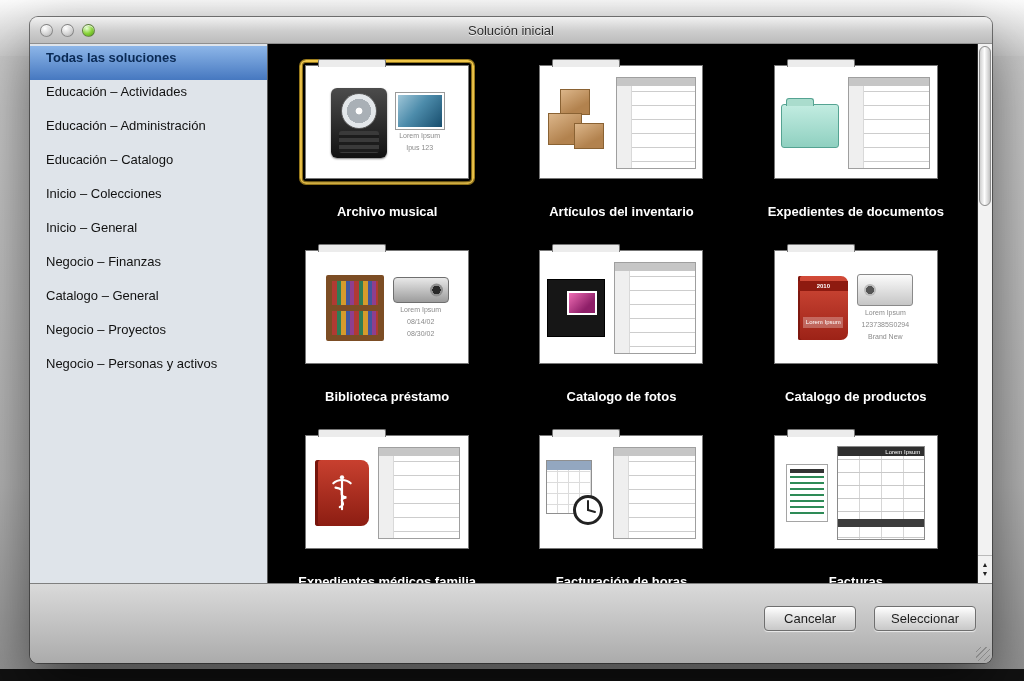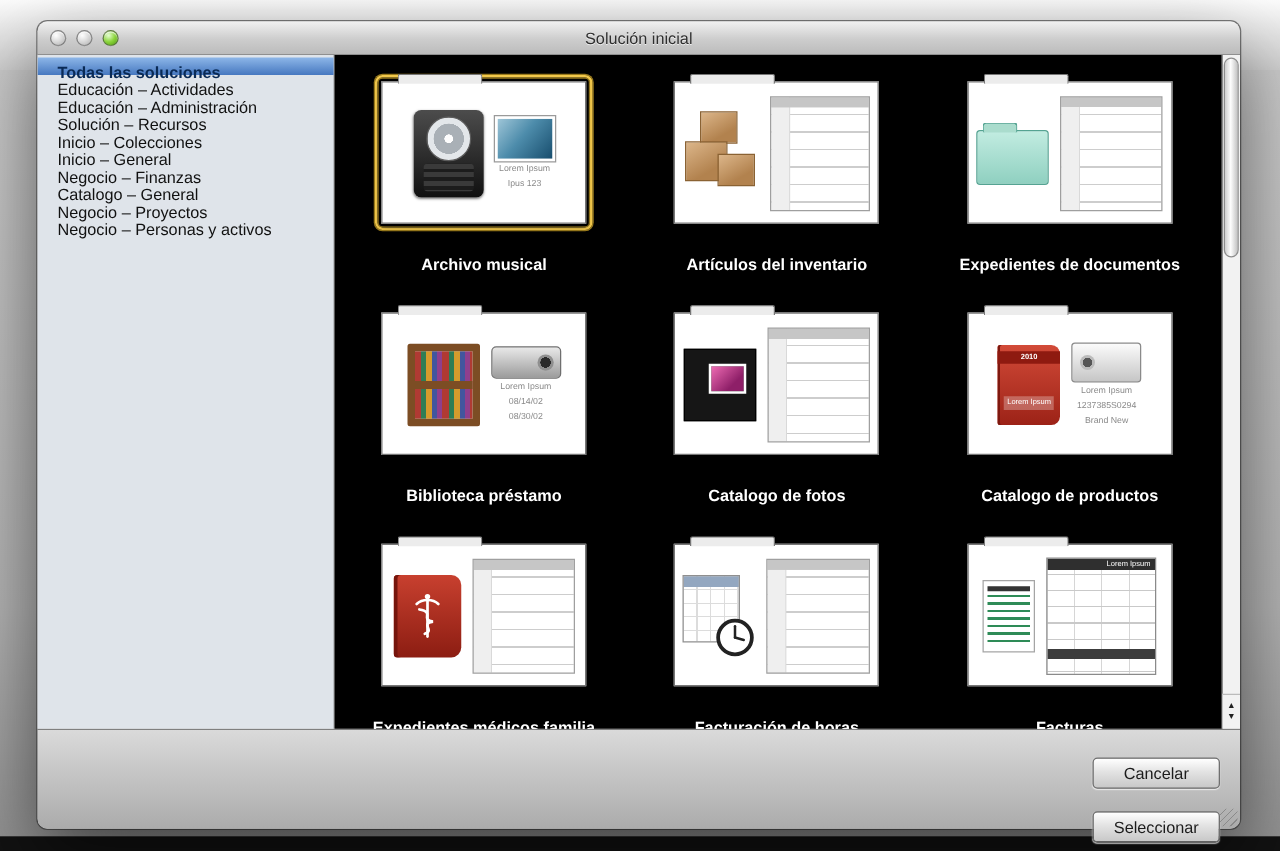--- a/index.html
+++ b/index.html
@@ -13,21 +13,21 @@
   .dialog{position:absolute;left:30px;top:17px;width:962px;height:646px;border-radius:8px;display:flex;flex-direction:column;box-shadow:0 24px 60px rgba(0,0,0,.55),0 0 0 1px rgba(60,60,60,.65);background:#c9c9c9;}
   .titlebar{height:27px;flex:0 0 27px;border-radius:8px 8px 0 0;background:linear-gradient(#f1f1f1,#cdcdcd 55%,#bcbcbc);border-bottom:1px solid #8f8f8f;position:relative;display:flex;align-items:center;justify-content:center;}
   .title{font-size:13px;font-weight:normal;color:#2e2e2e;text-shadow:0 1px 0 rgba(255,255,255,.7);}
   .traffic{position:absolute;left:10px;top:0;bottom:0;display:flex;align-items:center;gap:8px;}
   .tl{width:13px;height:13px;border-radius:50%;border:1px solid rgba(70,70,70,.55);box-shadow:inset 0 1px 1px rgba(255,255,255,.8);}
   .tl.close,.tl.min{background:radial-gradient(circle at 35% 30%,#ffffff,#dcdcdc 45%,#aeaeae);}
   .tl.zoom{background:radial-gradient(circle at 35% 30%,#e7ffd6,#8ad43a 50%,#4f9a12);}
 
   .content{flex:1;display:flex;min-height:0;}
   .sidebar{width:238px;background:#dfe4ea;border-right:1px solid #5a5a5a;padding-top:2px;overflow:hidden;}
-  .side-item{height:14px;line-height:23px;padding-left:16px;font-size:13px;color:#111;white-space:nowrap;cursor:default;}
+  .side-item{height:34px;line-height:23px;padding-left:16px;font-size:13px;color:#111;white-space:nowrap;cursor:default;}
   .side-item.selected{background:linear-gradient(#8db6e8,#4678c0);font-weight:bold;color:#0a2a55;}
 
   .main{flex:1;position:relative;background:#000;min-width:0;}
   .grid{position:absolute;inset:0 15px 0 0;display:grid;grid-template-columns:repeat(3,1fr);align-content:start;padding:16px 4px 6px 2px;row-gap:26px;}
   .cell{display:flex;justify-content:center;}
   .card{display:flex;flex-direction:column;align-items:center;gap:12px;}
   .thumbwrap{padding:3px;border:2px solid transparent;border-radius:6px;}
   .card.selected .thumbwrap{border-color:#f2c84b;box-shadow:0 0 0 1px #9a7b1c, inset 0 0 0 1px #9a7b1c;}
   .card-label{margin-top:8px;font-size:13px;font-weight:bold;color:#fff;text-align:center;text-shadow:0 1px 2px #000;}
 
@@ -91,21 +91,21 @@
     repeating-linear-gradient(to bottom,transparent 0 12px,#c9c9c9 12px 13px),
     repeating-linear-gradient(to right,transparent 0 21px,#d6d6d6 21px 22px);}
   .inv-head{position:absolute;top:1px;left:0;right:4px;color:#fff;font-size:6px;text-align:right;line-height:8px;}
 
   .scrollbar{position:absolute;top:0;right:0;bottom:0;width:15px;background:#f2f2f2;border-left:1px solid #2a2a2a;}
   .scroll-thumb{position:absolute;top:2px;left:1px;width:12px;height:160px;border-radius:6px;background:linear-gradient(to right,#cfcfcf,#fdfdfd 45%,#c2c2c2);border:1px solid #8d8d8d;}
   .scroll-arrows{position:absolute;left:0;right:0;bottom:0;height:28px;border-top:1px solid #bbb;display:flex;flex-direction:column;align-items:center;justify-content:center;gap:1px;background:#f2f2f2;}
   .scroll-arrows span{font-size:7px;line-height:8px;color:#222;}
 
   .footer{height:80px;flex:0 0 80px;position:relative;background:linear-gradient(#dadada,#ababab);border-top:1px solid #7f7f7f;border-radius:0 0 8px 8px;}
-  .footer-buttons{position:absolute;right:16px;top:22px;display:flex;gap:18px;flex-direction:column;}
+  .footer-buttons{position:absolute;right:16px;top:22px;display:flex;gap:18px;}
   .btn{min-width:92px;height:25px;padding:0 16px;font-family:inherit;font-size:13px;color:#1c1c1c;background:linear-gradient(#ffffff,#e3e3e3 45%,#c8c8c8);border:1px solid #6f6f6f;border-radius:4px;box-shadow:0 1px 1px rgba(255,255,255,.7);}
   .resize-grip{position:absolute;right:2px;bottom:2px;width:14px;height:14px;background:repeating-linear-gradient(135deg,transparent 0 3px,#868686 3px 4px);border-bottom-right-radius:6px;opacity:.9;}
 </style>
 </head>
 <body>
 
 <div class="screen">
   <div class="bg-top"></div>
   <div class="bg-mid"></div>
   <div class="bg-bottom"></div>
@@ -120,21 +120,21 @@
       </div>
       <div class="title">Solución inicial</div>
     </div>
 
     <div class="content">
 
       <div class="sidebar">
         <div class="side-item selected">Todas las soluciones</div>
         <div class="side-item">Educación – Actividades</div>
         <div class="side-item">Educación – Administración</div>
-        <div class="side-item">Solución – Recursos</div>
+        <div class="side-item">Educación – Catalogo</div>
         <div class="side-item">Inicio – Colecciones</div>
         <div class="side-item">Inicio – General</div>
         <div class="side-item">Negocio – Finanzas</div>
         <div class="side-item">Catalogo – General</div>
         <div class="side-item">Negocio – Proyectos</div>
         <div class="side-item">Negocio – Personas y activos</div>
       </div>
 
       <div class="main">
         <div class="grid">

